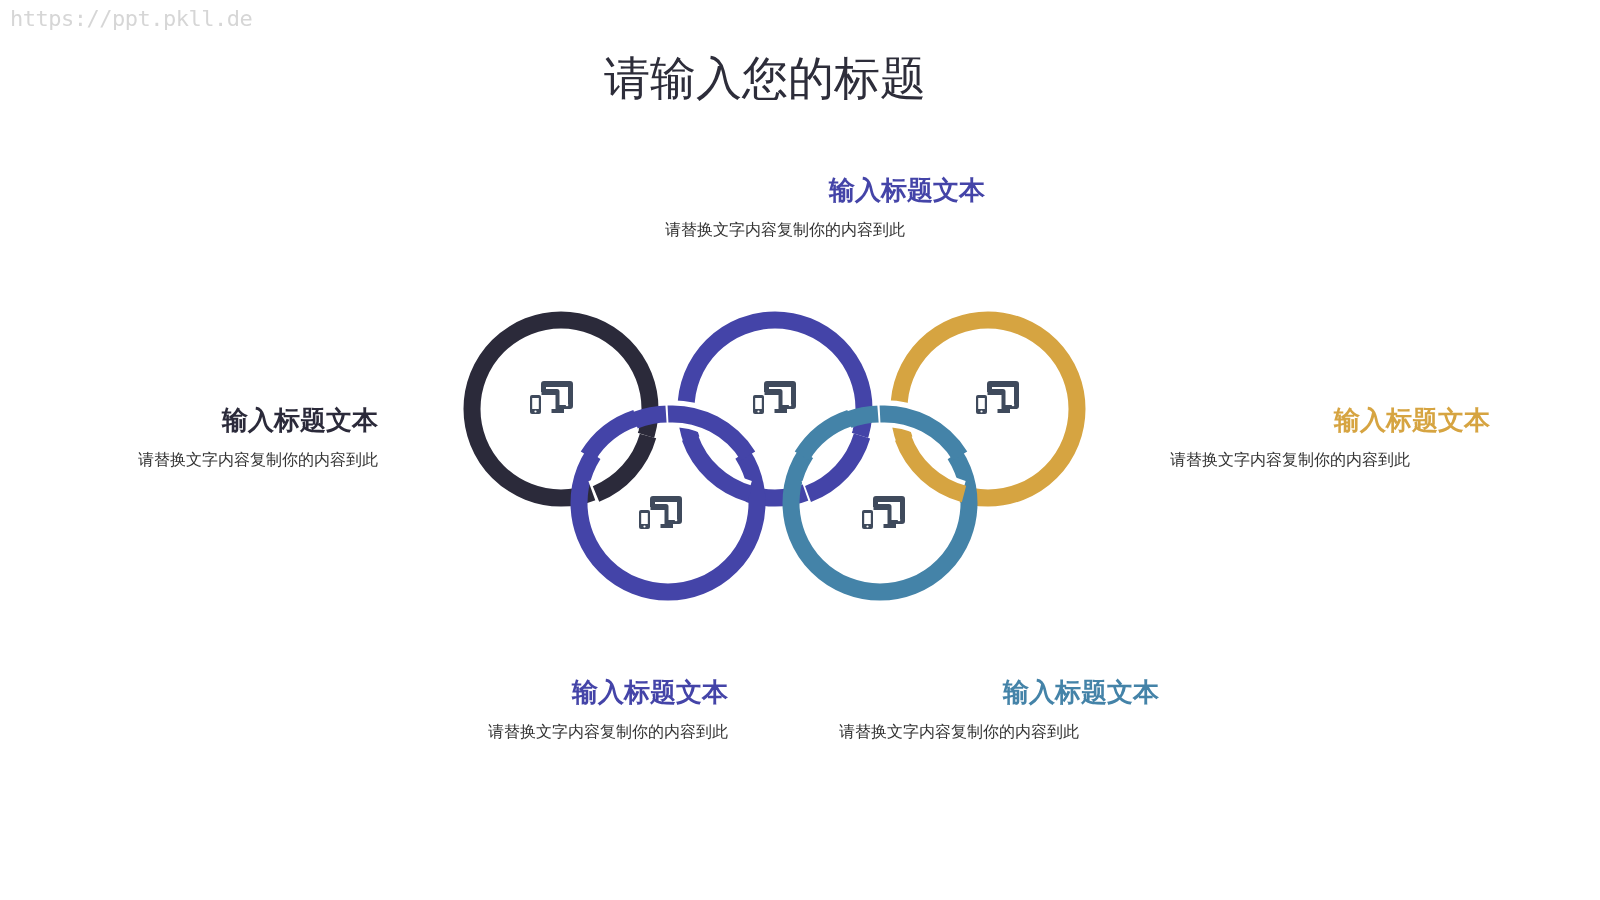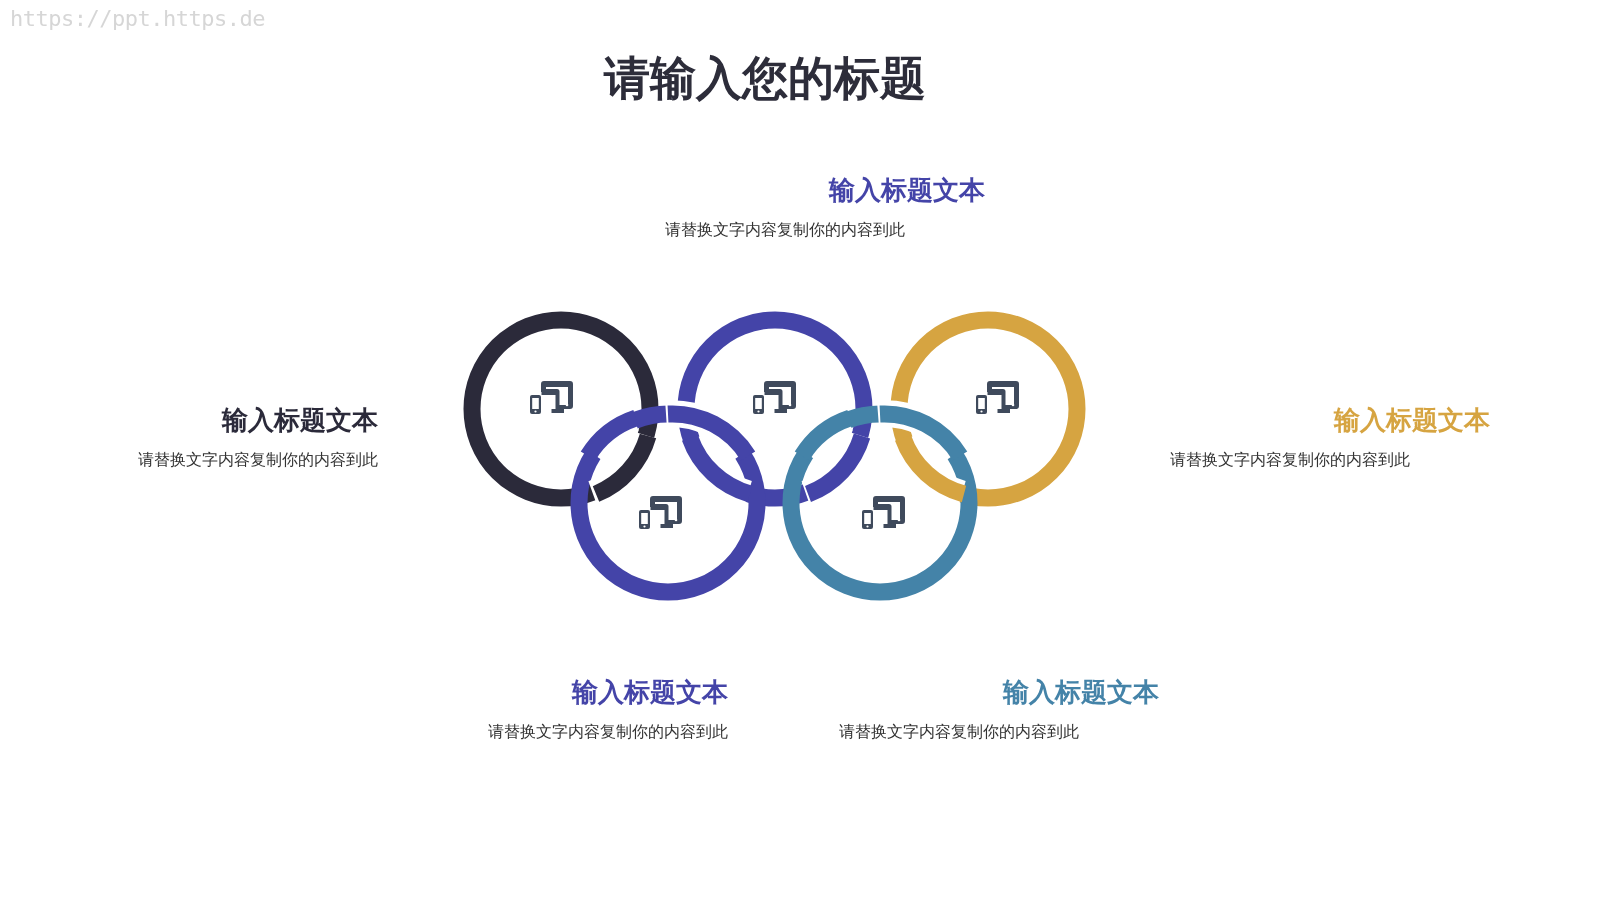--- a/index.html
+++ b/index.html
@@ -8,38 +8,38 @@
       background: #ffffff;
       font-family: "DejaVu Sans", "Liberation Sans", sans-serif;
     }
     .watermark {
       position: absolute; left: 10px; top: 6px;
       font-family: "DejaVu Sans Mono", "Liberation Mono", monospace;
       font-size: 22px; color: #d6d6d6; letter-spacing: -0.5px;
     }
     .page-title {
       position: absolute; left: 0; width: 1530px; top: 48px;
-      text-align: center; font-size: 46px; color: #2d2d3a; font-weight: bold;
+      text-align: center; font-size: 46px; color: #2d2d3a; font-weight: normal;
     }
     .block { position: absolute; }
     .block .h {
       font-size: 26px; font-weight: bold; line-height: 32px; white-space: nowrap; text-align: right;
     }
     .block .p {
       font-size: 16px; color: #333; line-height: 20px; white-space: nowrap; margin-top: 14px;
     }
     .center { text-align: center; }
     .right { text-align: right; }
     .left { text-align: left; }
     svg.rings { position: absolute; left: 0; top: 0; }
   </style>
 </head>
 <body>
 
-<div class="watermark">https://ppt.https.de</div>
+<div class="watermark">https://ppt.pkll.de</div>
 <div class="page-title">请输入您的标题</div>
 
 <svg class="rings" width="1600" height="900" viewBox="0 0 1600 900">
   <defs>
     <g id="devices">
 
       <path d="M14,0 h26 a3,3 0 0 1 3,3 v22 a3,3 0 0 1 -3,3 h-6 v4 h-6 v-8 h10 v-18 h-22 v5 h-5 v-8 a3,3 0 0 1 3,-3 z" fill="#3f4a5c"></path>
       <circle cx="37" cy="24" r="1.3" fill="#fff"></circle>
 
       <path d="M9,8 h18 a2.5,2.5 0 0 1 2.5,2.5 v21.5 h-8 v-4 h4 v-14 h-14 v-3.5 a2.5,2.5 0 0 1 2.5,-2.5 z" fill="#3f4a5c"></path>

